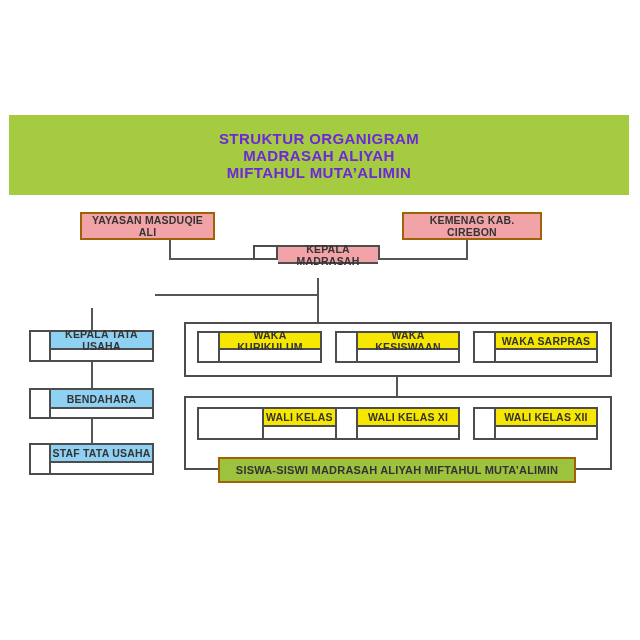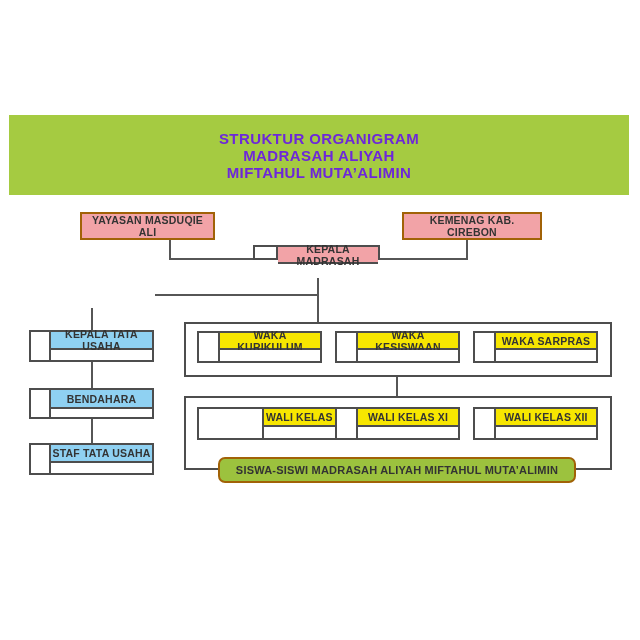--- a/index.html
+++ b/index.html
@@ -138,15 +138,15 @@
   </div>
 
   <div class="abs composite" style="left:473px;top:407px;width:125px;height:33px;">
     <div class="cell" style="width:19px;"></div>
     <div class="right">
       <div class="label" style="height: 16px; background-color: rgb(247, 230, 0);">WALI KELAS XII</div>
       <div class="sub"></div>
     </div>
   </div>
 
-  <div class="abs box siswa" style="left: 218px; top: 457px; width: 358px; height: 26px; background-color: rgb(156, 194, 62); border-radius: 7px;">SISWA-SISWI MADRASAH ALIYAH MIFTAHUL MUTA’ALIMIN</div>
+  <div class="abs box siswa" style="left: 218px; top: 457px; width: 358px; height: 26px; background-color: rgb(156, 194, 62);">SISWA-SISWI MADRASAH ALIYAH MIFTAHUL MUTA’ALIMIN</div>
 
 </div>
 
 </body></html>

